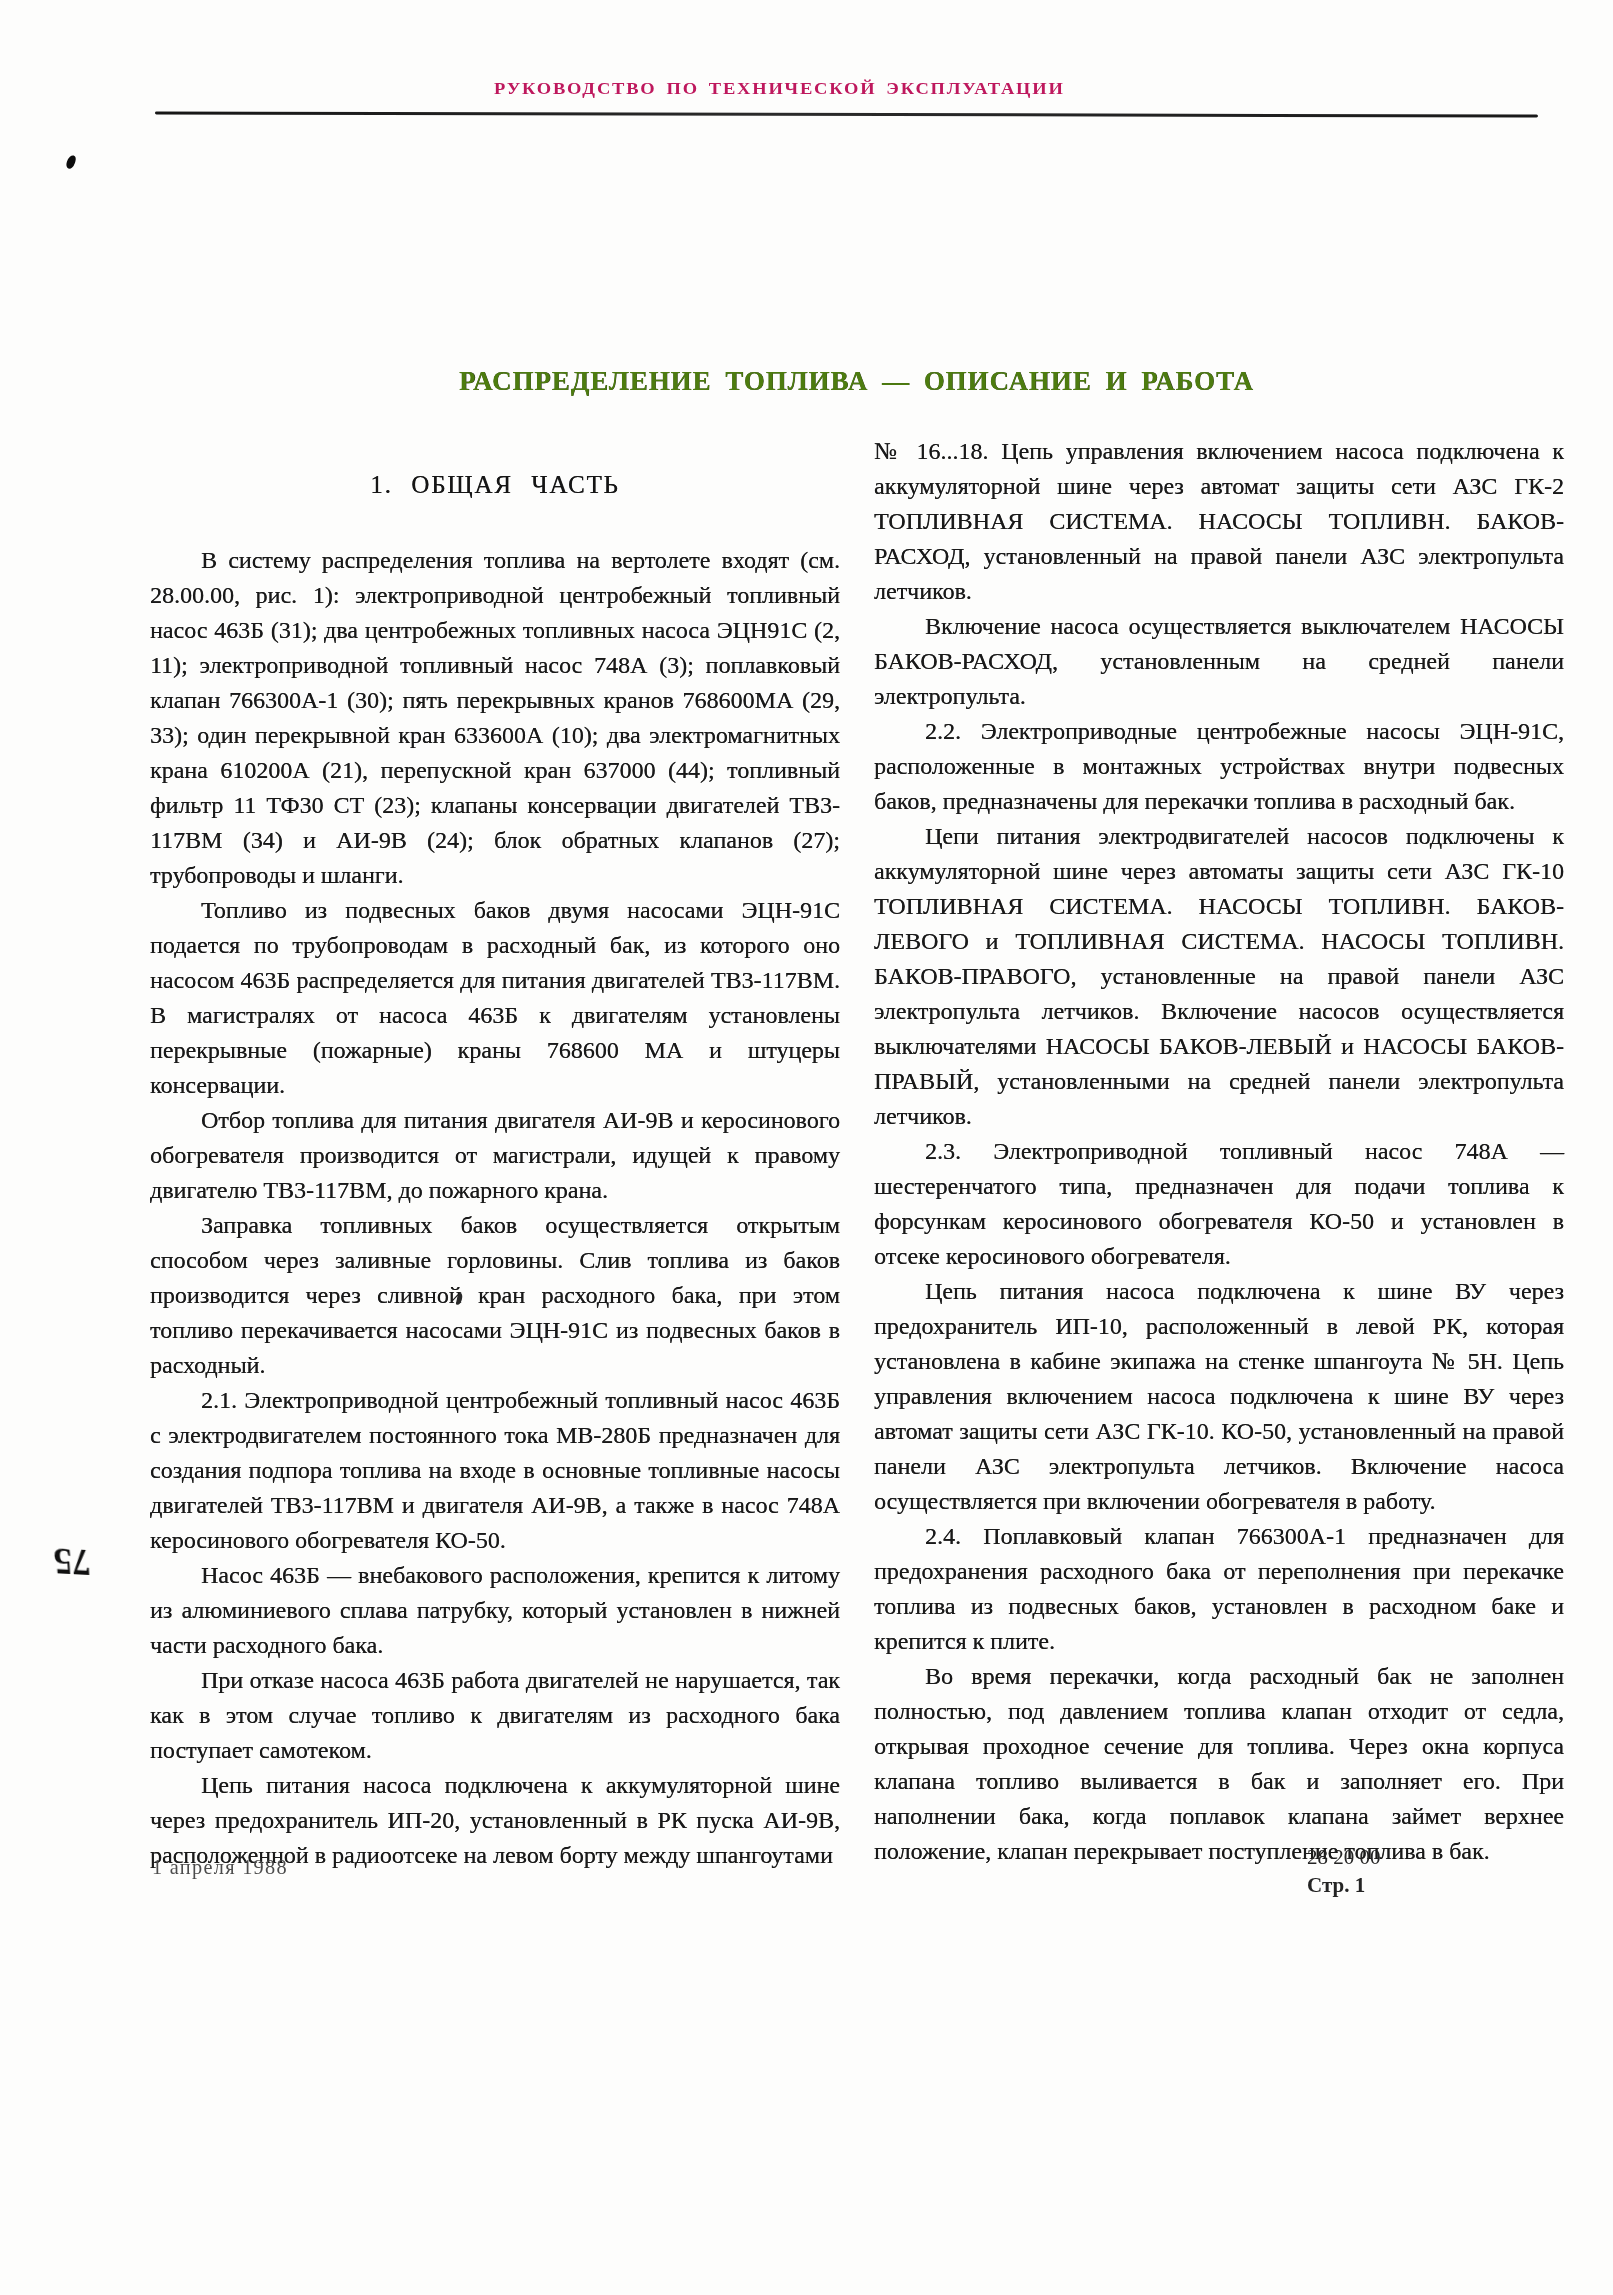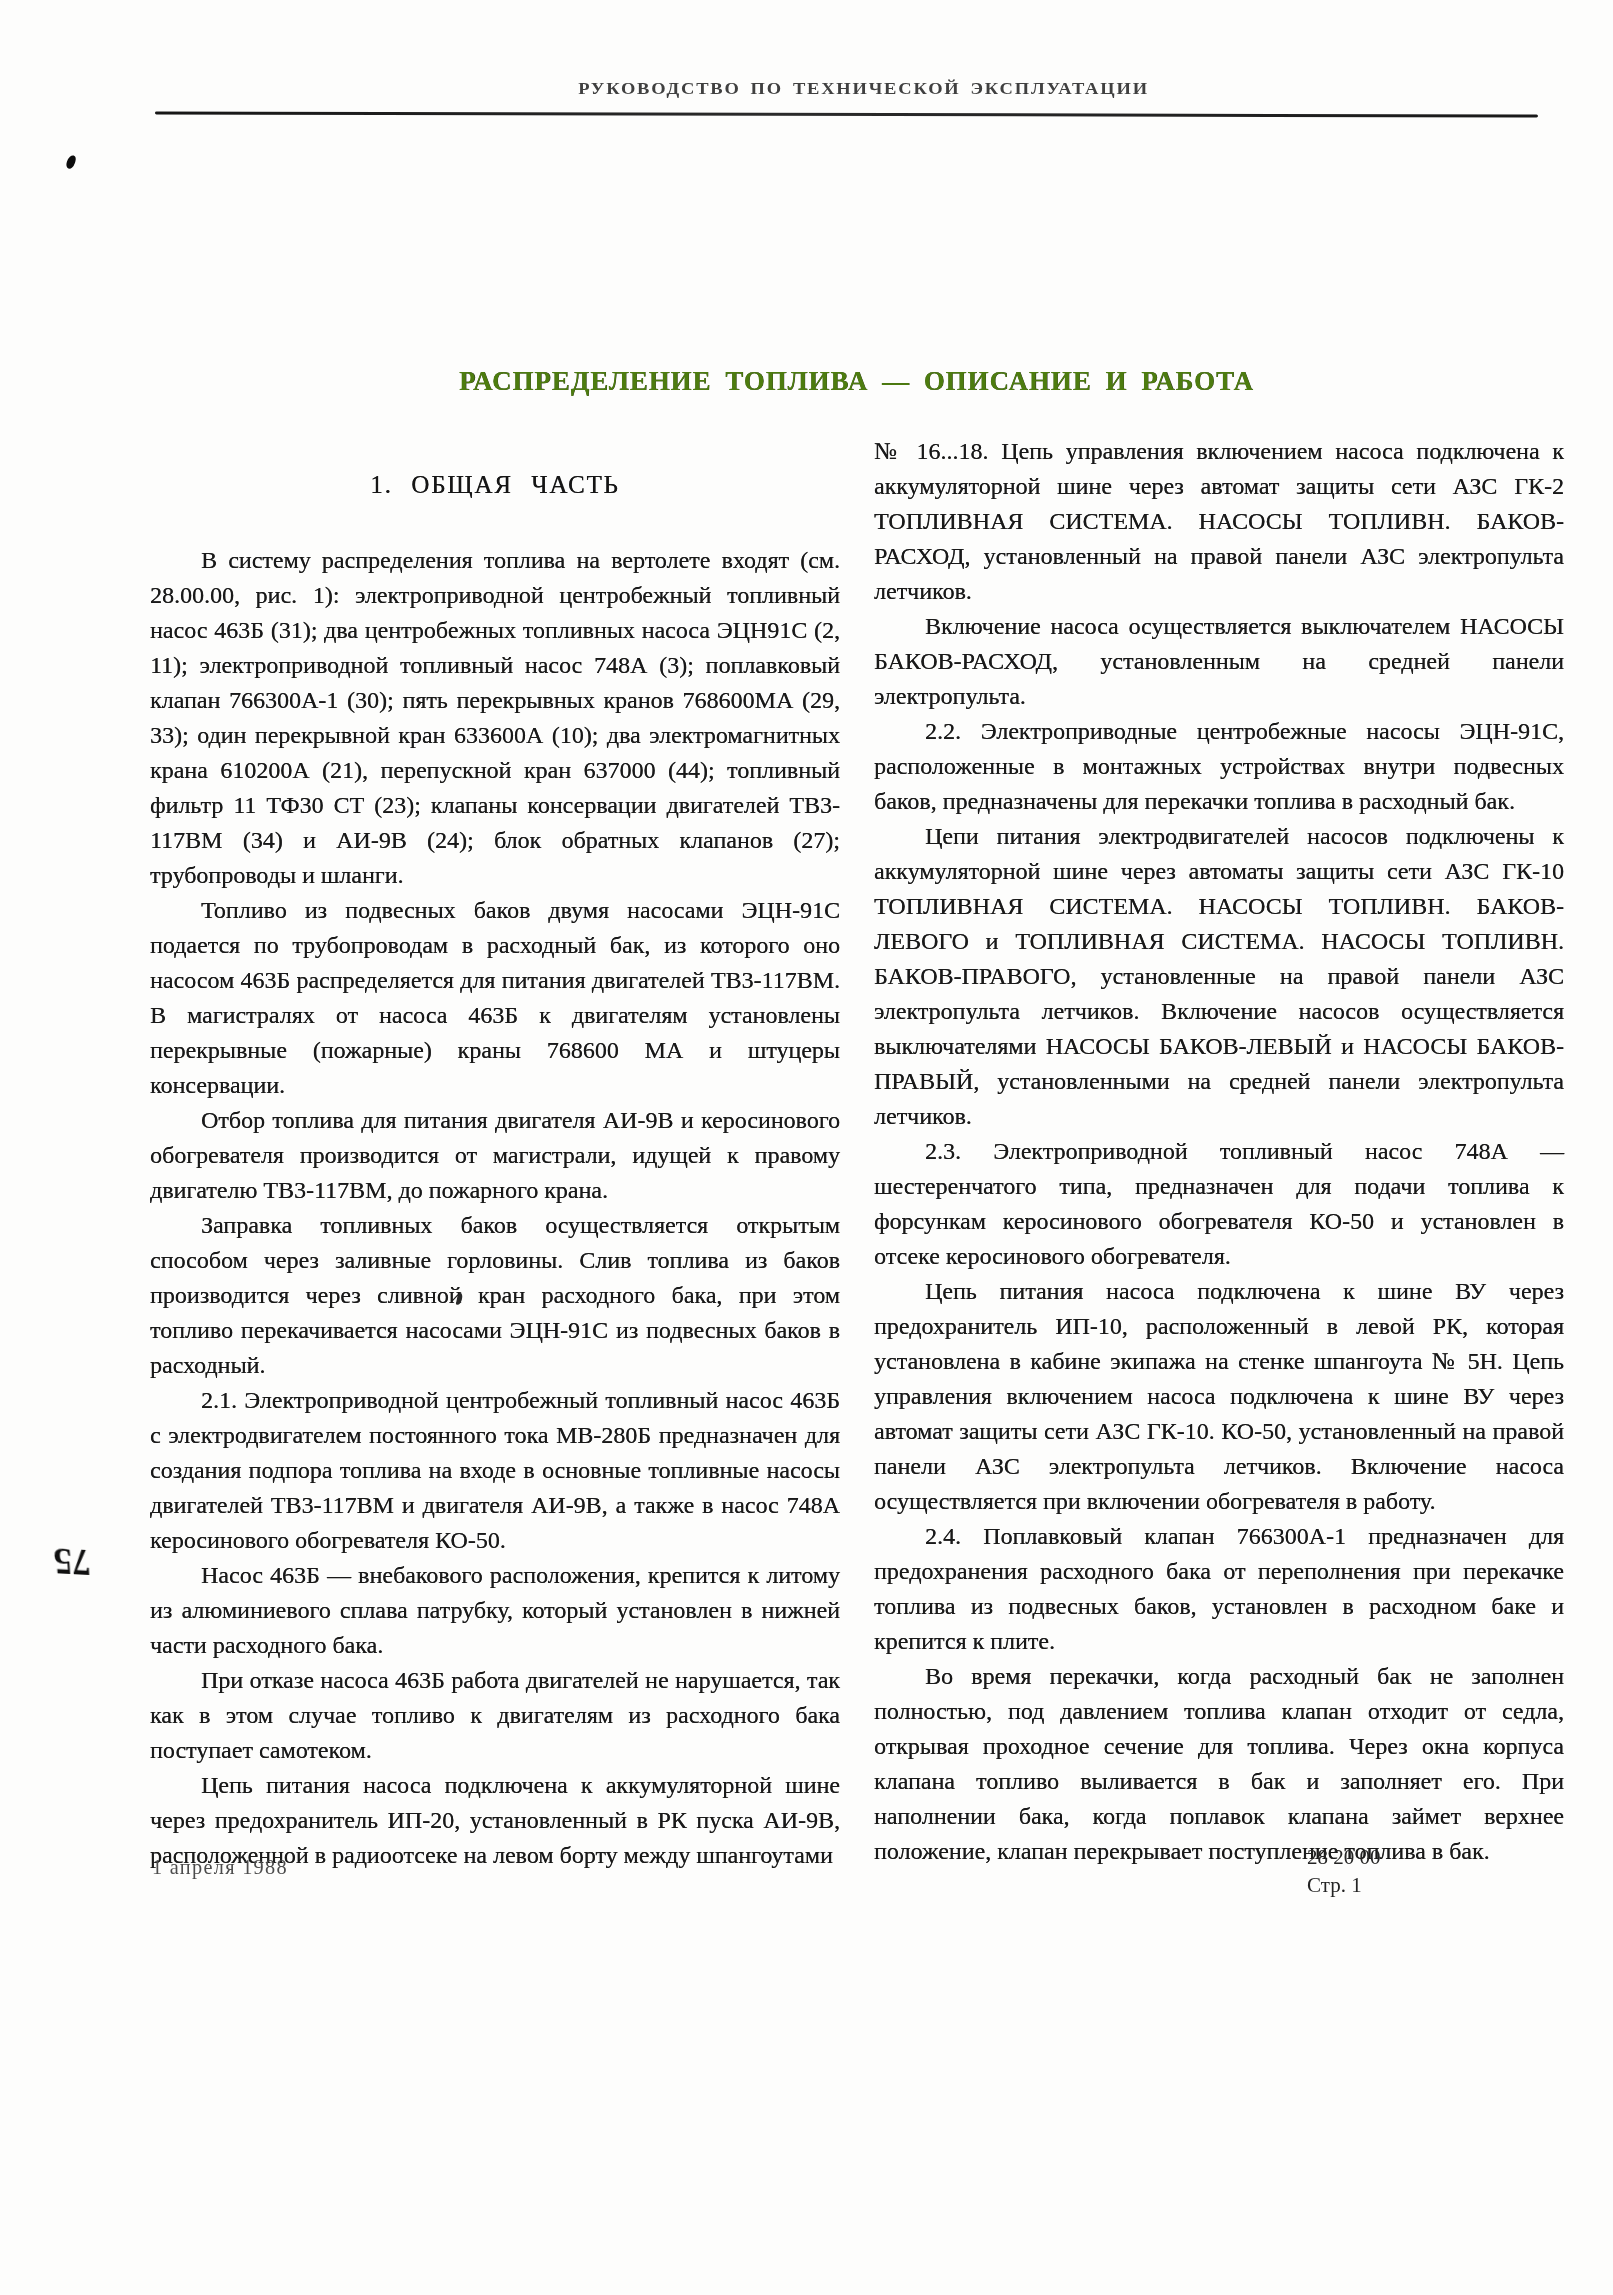--- a/index.html
+++ b/index.html
@@ -10,25 +10,25 @@
     color: #1b1b1b;
     position: relative;
     overflow: hidden;
   }
   .page {
     position: absolute; inset: 0;
     background: #fdfdfc;
   }
   
   .running-header {
-    position: absolute; top: 78px; left: 484px; width: 759px;
-    text-align: center;
+    position: absolute; top: 78px; left: 494px; width: 759px;
+    text-align: left;
     font-size: 18.5px; font-weight: 600;
     letter-spacing: 1.8px; word-spacing: 3.5px;
-    color: #404040;
+    color: #be185d;
     filter: blur(0.4px);
     transform: scaleY(0.96);
   }
   .header-rule {
     position: absolute; top: 113px; left: 155px; width: 1383px; height: 2.6px;
     background: linear-gradient(to right, #161616 0%, #2b2b2b 45%, #191919 100%);
     transform: rotate(0.12deg);
     border-radius: 1.8px;
   }
   .ink-speck-1 {
@@ -87,21 +87,21 @@
     color: #4c4c4c;
     filter: blur(0.4px);
     text-align: center;
   }
   .footer-right {
     position: absolute; top: 1843px; left: 1307px; width: 251px;
     text-align: left;
     font-size: 21px; line-height: 28px;
     color: #242424;
   }
-  .footer-right .page-label { padding-right: 7px; }
+  .footer-right .page-label { padding-right: 7px; font-weight: bold; }
 </style>
 </head>
 <body>
 
 <div class="page">
 
   <div class="running-header">РУКОВОДСТВО ПО ТЕХНИЧЕСКОЙ ЭКСПЛУАТАЦИИ</div>
   <div class="header-rule"></div>
   <div class="ink-speck-1"></div>
 

